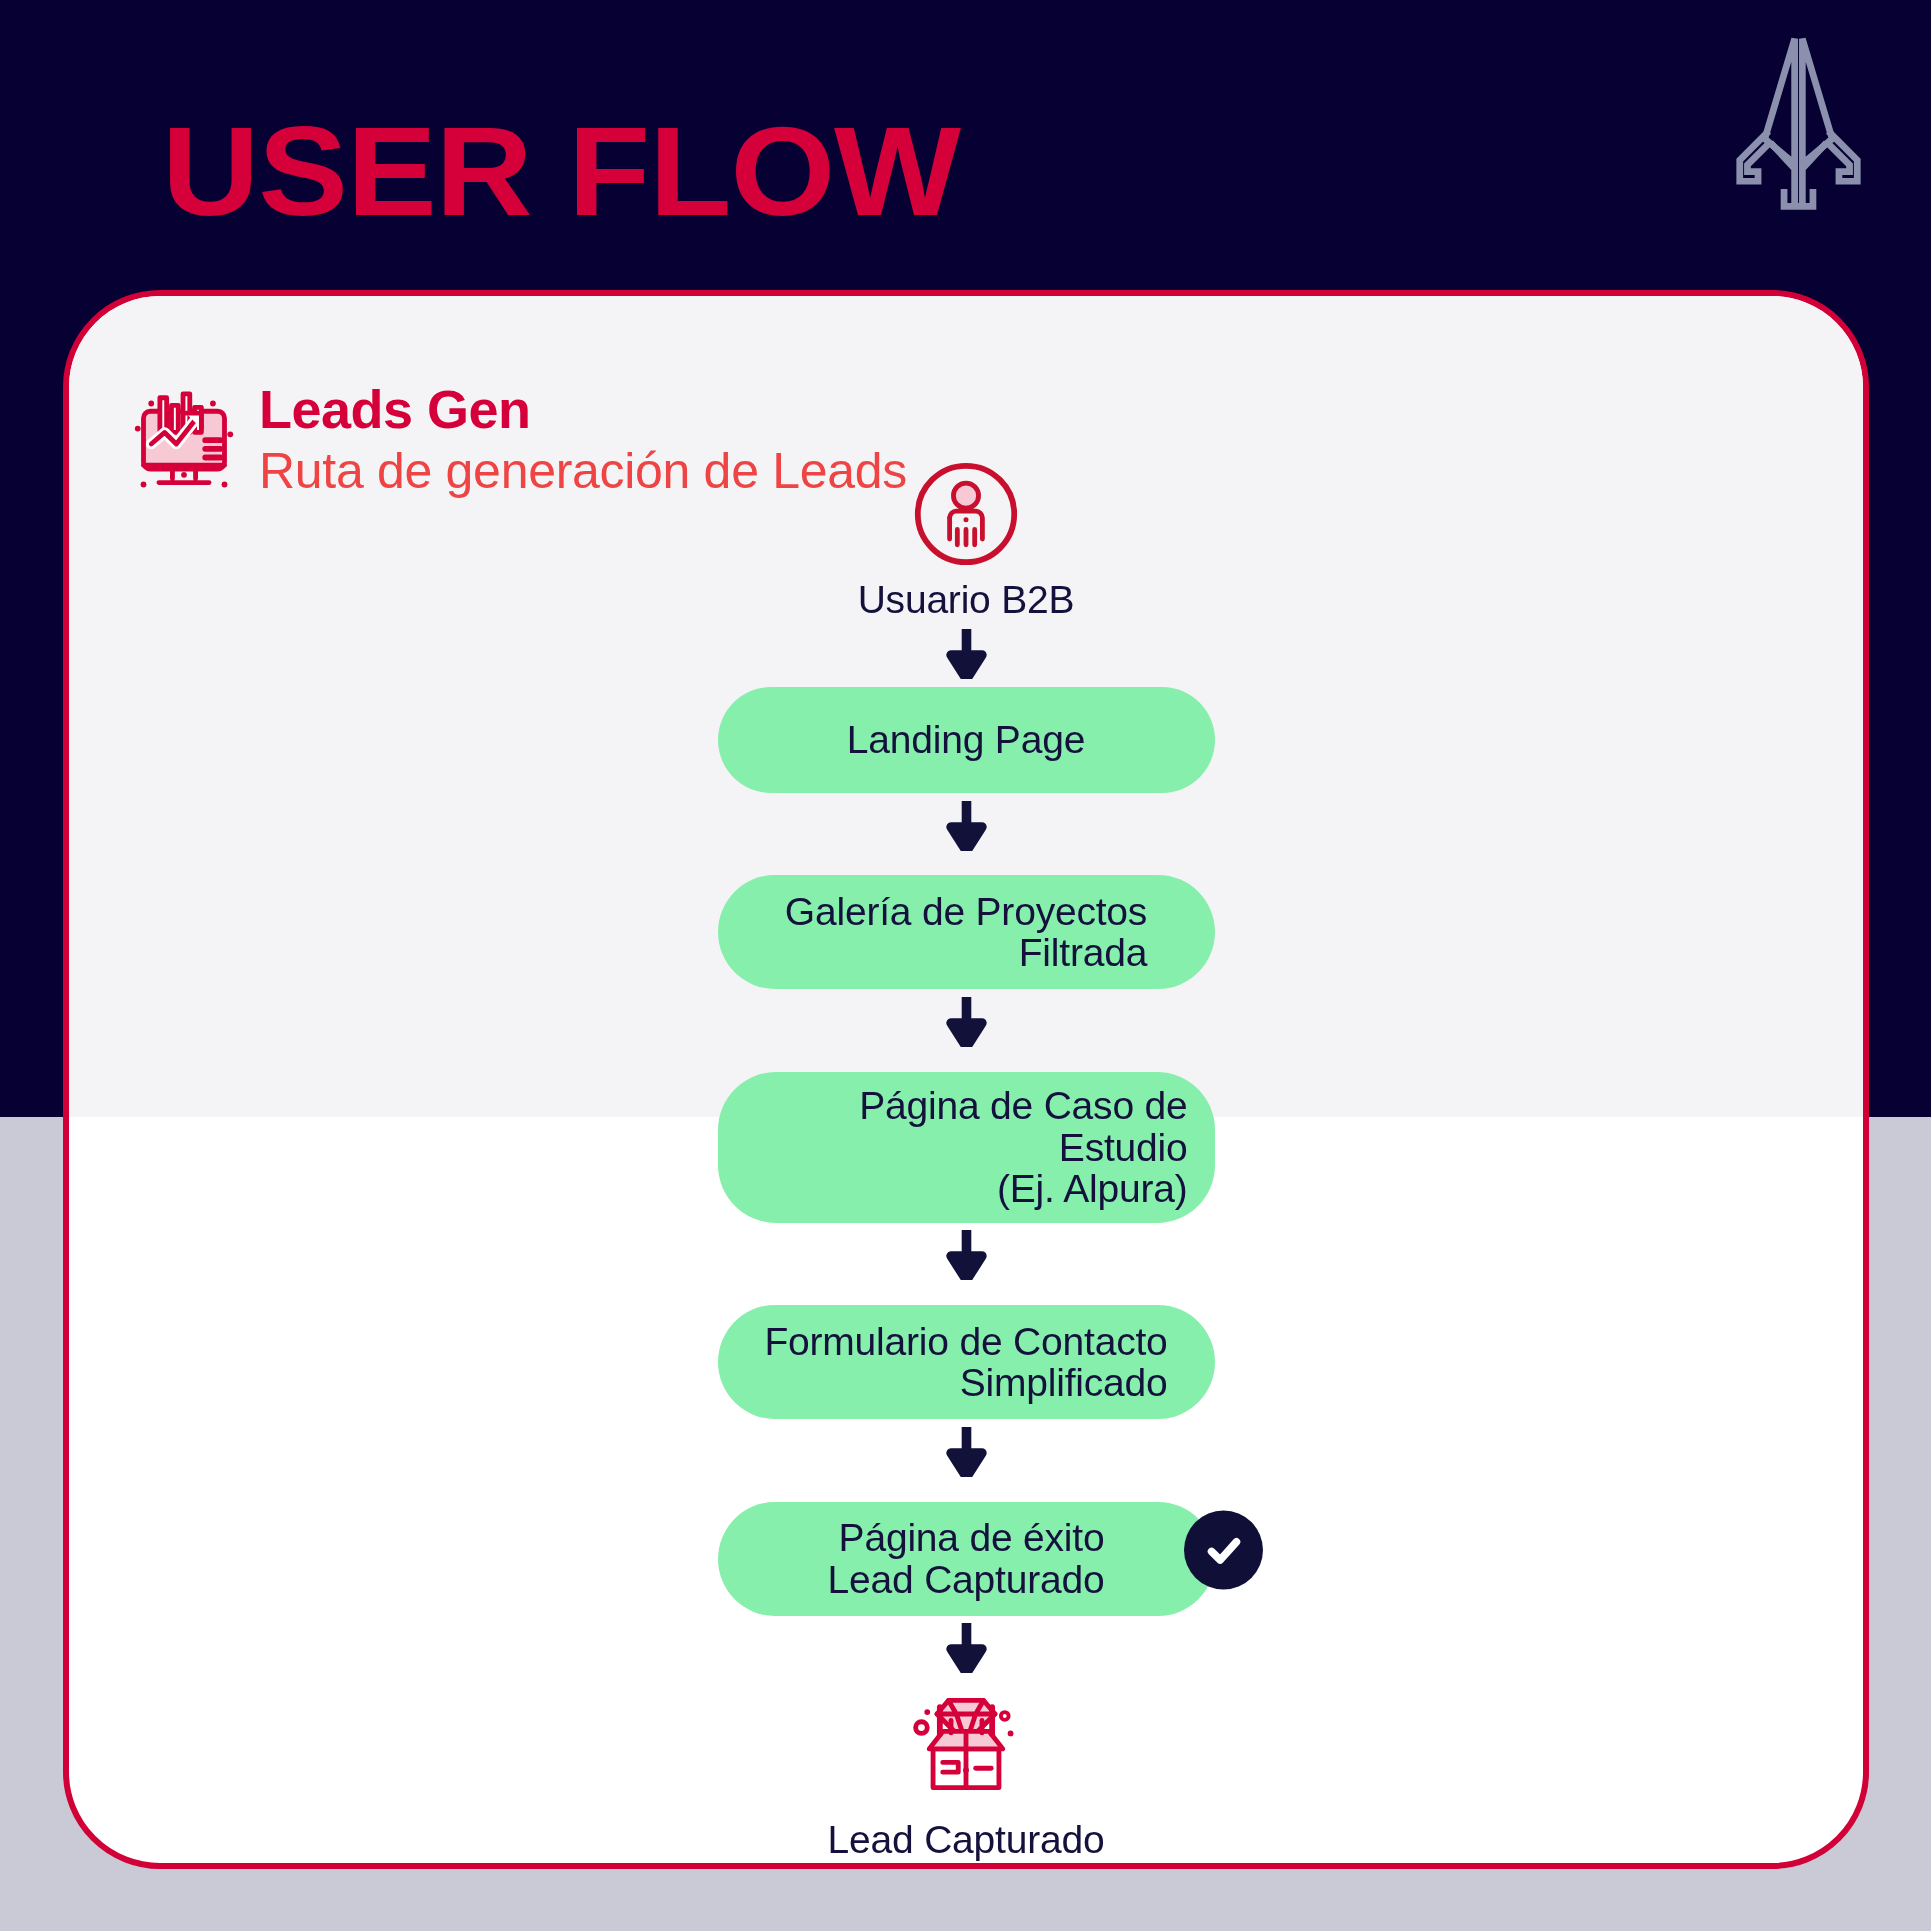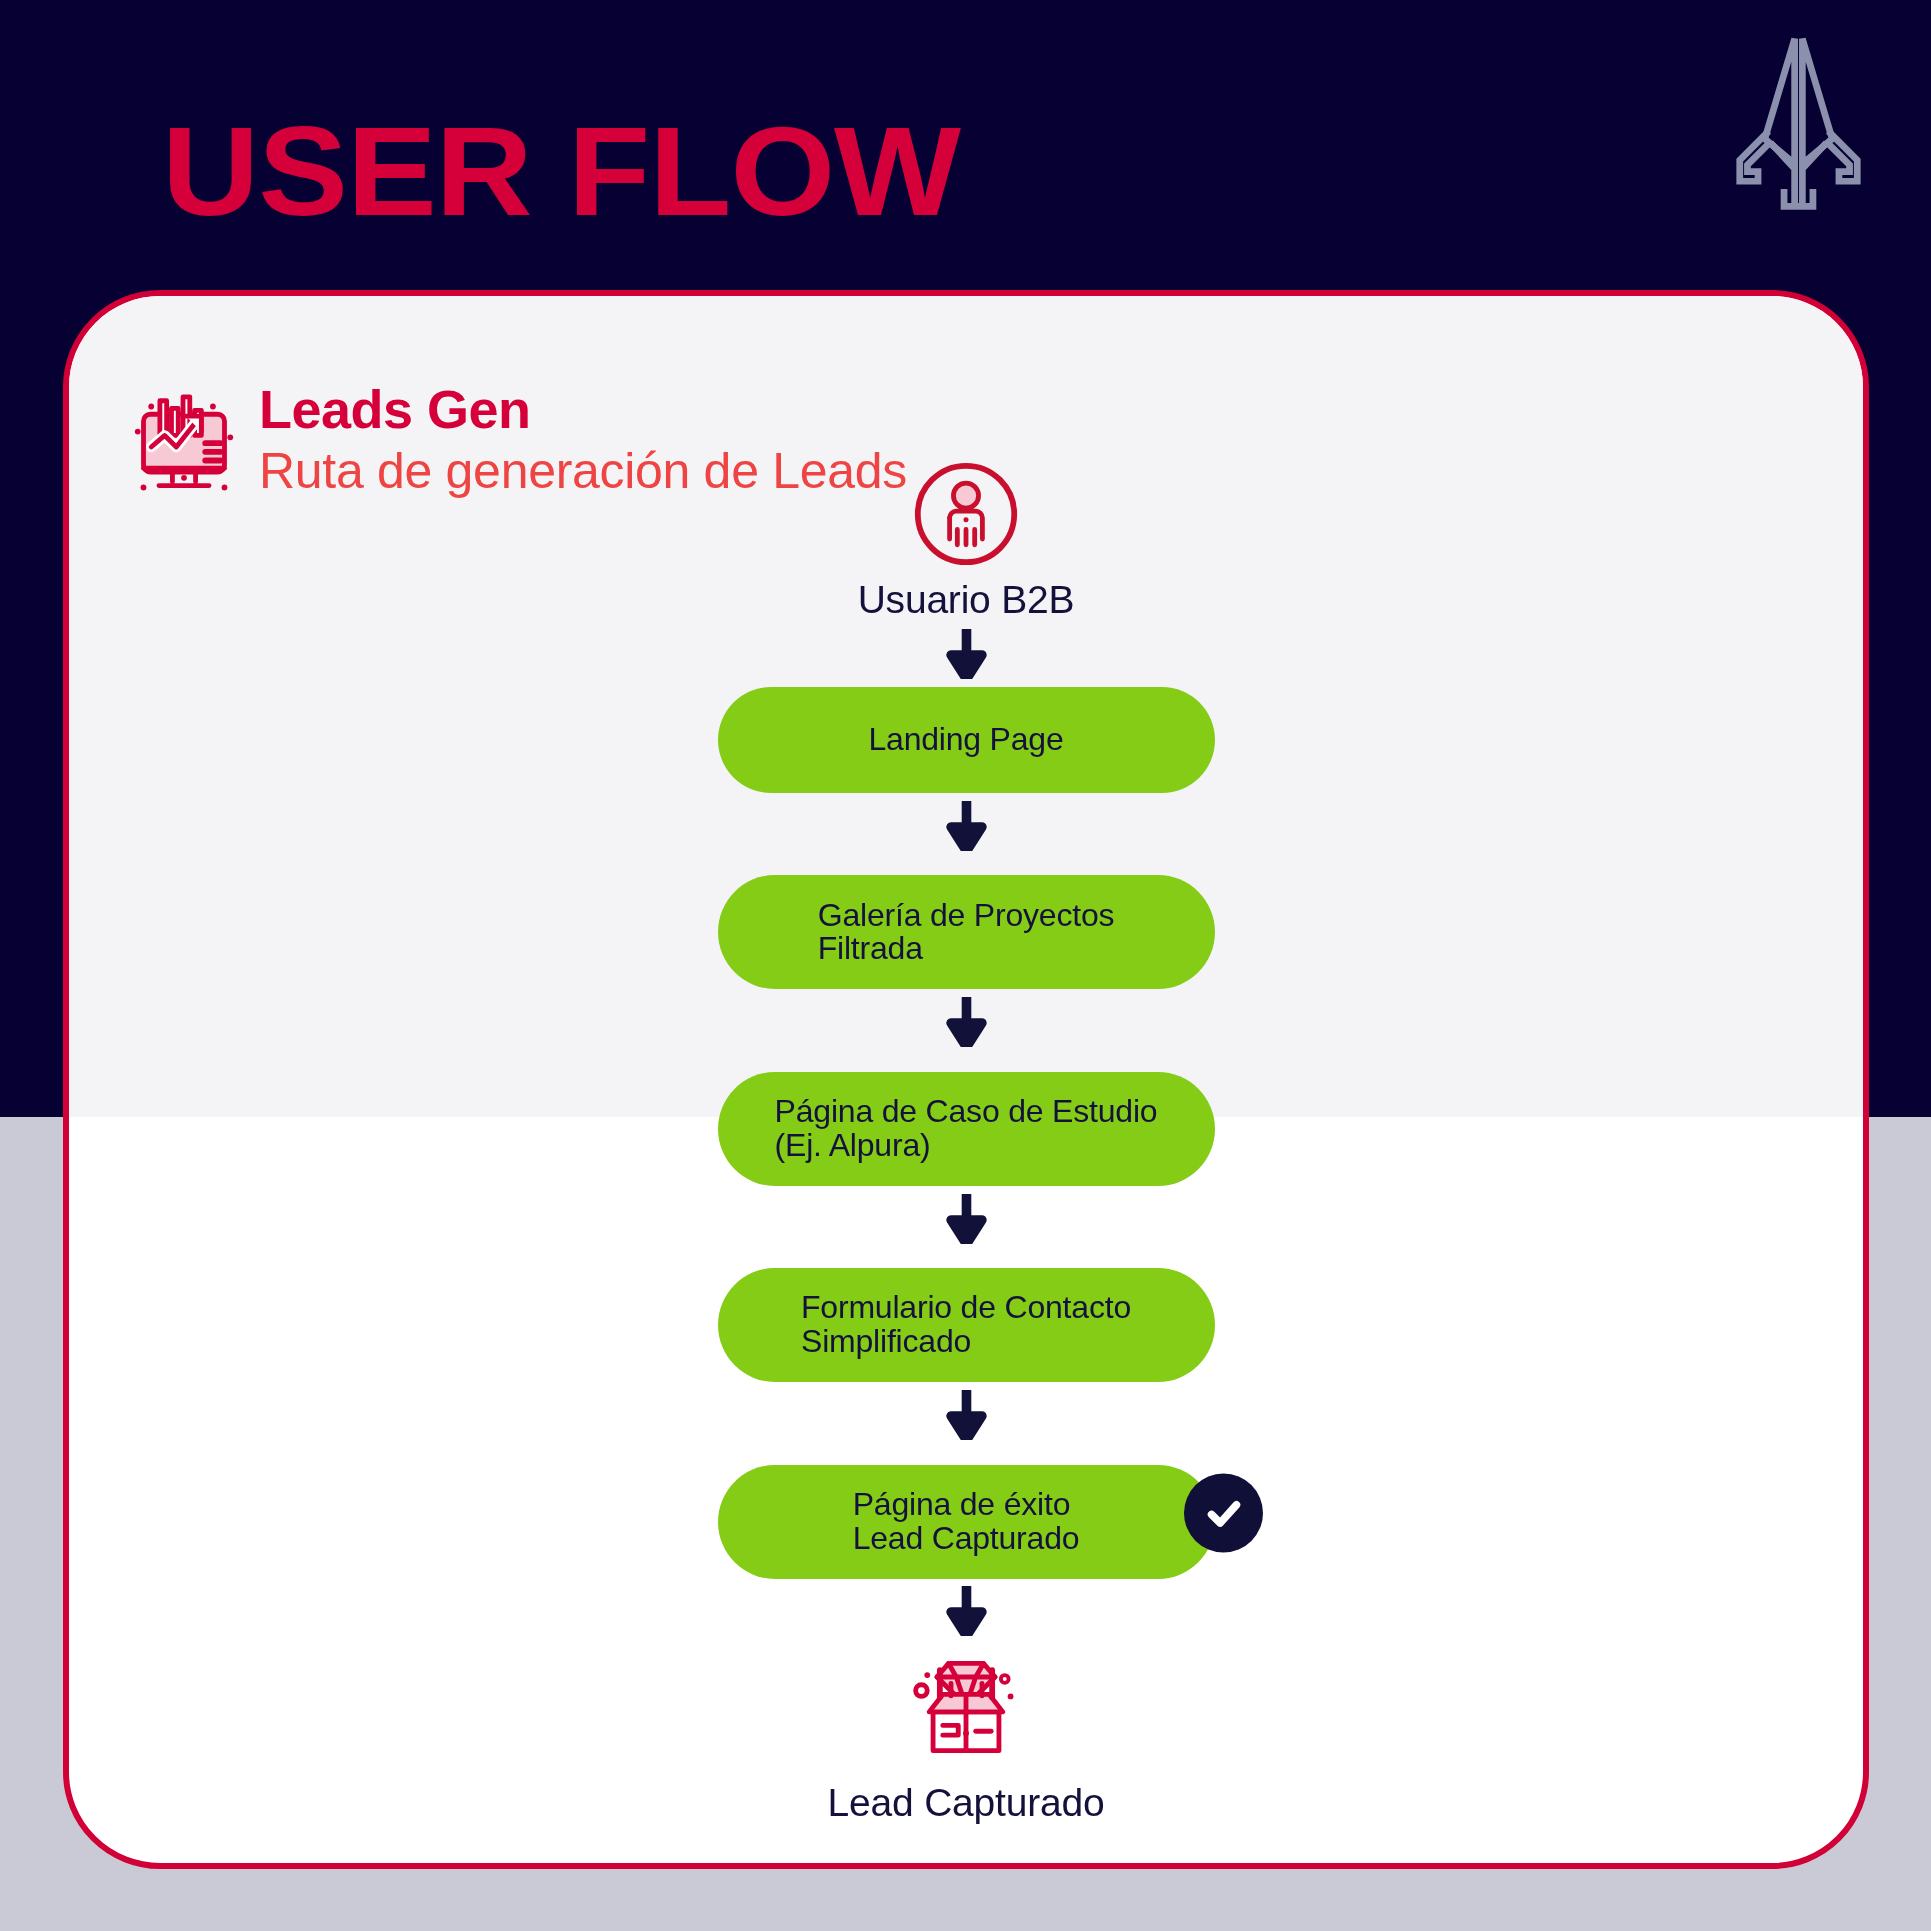--- a/index.html
+++ b/index.html
@@ -26,21 +26,21 @@
   
   #card{
     position:absolute;left:63px;top:290px;width:1806px;height:1579px;
     border:6.8px solid #d10036;border-radius:97px;
     box-sizing:border-box;overflow:hidden;background:#ffffff;
   }
   #card-fill-top{position:absolute;left:0;top:0;width:100%;height:821px;background:#f4f4f6;}
   #card-inner{position:absolute;left:0;top:0;width:100%;height:100%;}
 
   
-  #section-header{position:absolute;left:61px;top:85px;display:flex;align-items:flex-end;gap:21px;}
+  #section-header{position:absolute;left:61px;top:85px;display:flex;align-items:center;gap:21px;}
   #leadsgen-icon{width:108px;height:108px;flex:none;margin-top:5.8px;}
   .sec-text{display:flex;flex-direction:column;}
   #section-title{
     font-size:54px;line-height:1.06;font-weight:bold;color:#d5003a;
     letter-spacing:-0.5px;
   }
   #section-subtitle{
     font-size:50px;line-height:1.18;color:#ef4444;font-weight:400;
     letter-spacing:-0.3px;margin-top:3.9px;
   }
@@ -52,23 +52,23 @@
   #user-icon{width:108px;height:108px;}
   .actor-label{
     margin-top:9.7px;font-size:39px;color:#14123c;letter-spacing:-0.2px;
     font-family:"Liberation Sans", sans-serif;
   }
 
   .arrow{width:41px;height:50px;display:block;margin:7.7px 0;}
 
   .node-row{position:relative;display:flex;align-items:center;justify-content:center;width:100%;}
   .node{
-    width:497px;min-height:106px;border-radius:58px;background:#84cc16;
-    display:flex;align-items:center;justify-content:center;text-align:left;
-    color:#14123c;font-size:32px;line-height:1.06;letter-spacing:-0.2px;
+    width:497px;min-height:106px;border-radius:58px;background:#86efac;
+    display:flex;align-items:center;justify-content:center;text-align:right;
+    color:#14123c;font-size:39px;line-height:1.06;letter-spacing:-0.2px;
     padding:13.5px 27px;box-sizing:border-box;
   }
   .node.tall{min-height:114px;margin-top:17px;}
   #success-badge{
     position:absolute;left:calc(50% + 218px);top:50%;transform:translateY(-50%);
     width:79px;height:79px;border-radius:50%;background:#0f0f38;
     display:flex;align-items:center;justify-content:center;
   }
   #success-badge svg{width:44px;height:44px;}
 

